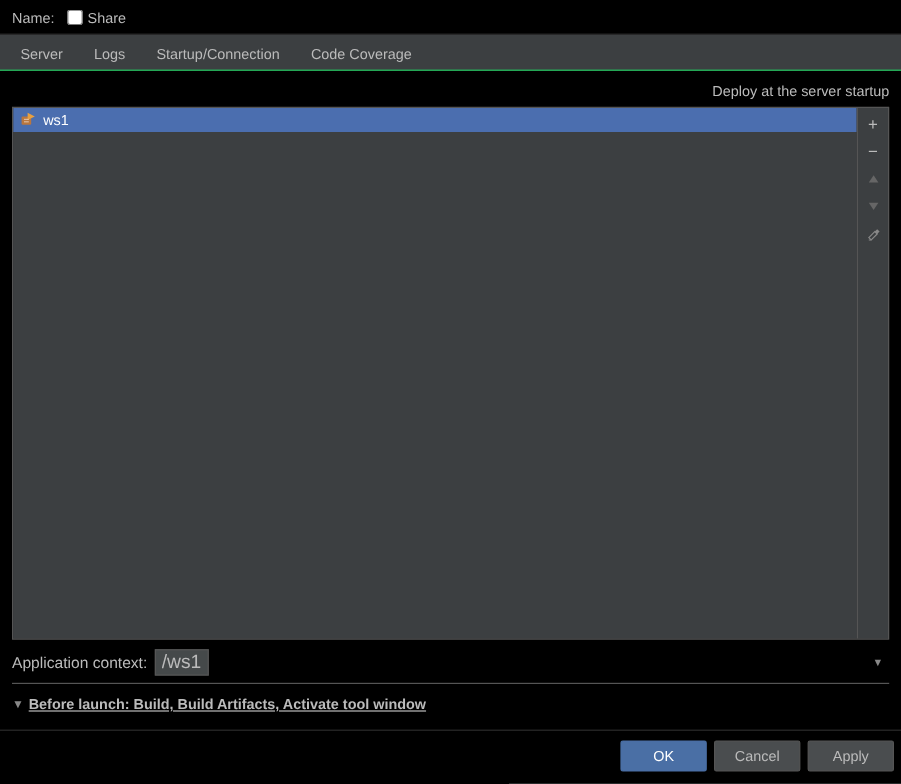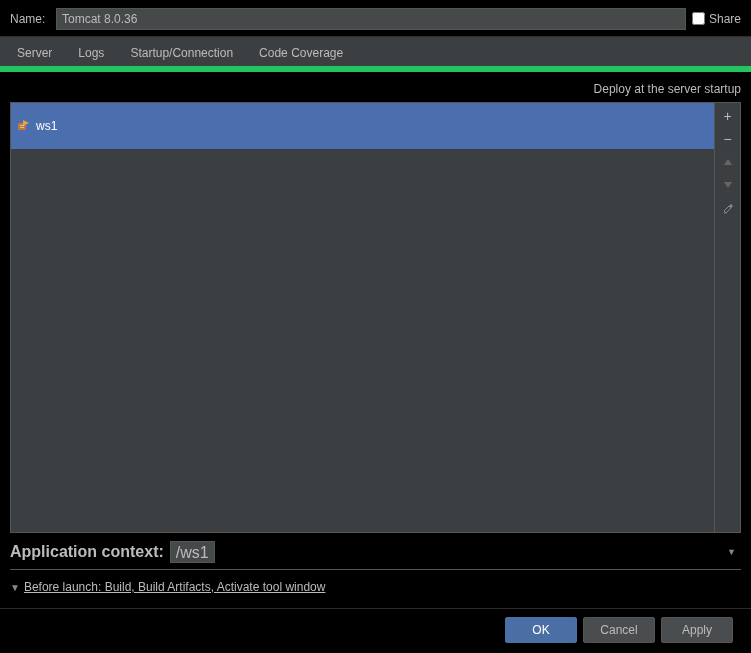--- a/index.html
+++ b/index.html
@@ -51,21 +51,21 @@
       white-space: nowrap;
     }
     .share-checkbox-area input[type="checkbox"] {
       accent-color: #4e9bd4;
     }
 
     
     .tabs {
       display: flex;
       background: #3c3f41;
-      border-bottom: 6px solid #22c55e;
+      border-bottom: 1px solid #22c55e;
       padding: 0 4px;
     }
     .tab {
       padding: 6px 12px;
       cursor: pointer;
       color: #bbbbbb;
       border: 1px solid transparent;
       border-bottom: none;
       margin-top: 2px;
       font-size: 12px;
@@ -108,21 +108,21 @@
       overflow-y: auto;
       background: #3c3f41;
     }
     .deploy-list::-webkit-scrollbar { width: 6px; }
     .deploy-list::-webkit-scrollbar-track { background: #3c3f41; }
     .deploy-list::-webkit-scrollbar-thumb { background: #555; }
 
     .deploy-item {
       display: flex;
       align-items: center;
-      padding: 16px 6px;
+      padding: 3px 6px;
       gap: 5px;
       cursor: pointer;
     }
     .deploy-item.selected {
       background: #4b6eaf;
       color: #ffffff;
     }
     .deploy-item-icon {
       width: 14px;
       height: 14px;
@@ -166,22 +166,21 @@
     
     .app-context-row {
       display: flex;
       align-items: center;
       padding: 8px 0 6px 0;
       gap: 6px;
     }
     .app-context-label {
       color: #bbbbbb;
       white-space: nowrap;
-      font-size: 16px;
-      font-weight: bold;
+      font-size: 13px;
     }
     .app-context-select {
       flex: 1;
       background: #45494a;
       border: 1px solid #555;
       color: #bbbbbb;
       padding: 2px 5px;
       height: 22px;
       font-size: 16px;
       appearance: none;
@@ -214,35 +213,36 @@
       color: #bbbbbb;
     }
     .expand-arrow {
       cursor: pointer;
       font-size: 10px;
       color: #888;
     }
     .before-launch-label {
       text-decoration: underline;
       cursor: pointer;
+      font-weight: bold;
     }
 
     
     .separator {
       height: 1px;
       background: #555;
       margin: 0 0 6px 0;
     }
 
     
     .footer {
       display: flex;
       justify-content: flex-end;
       align-items: flex-end;
-      padding: 8px 18px 10px 10px;
+      padding: 8px 6px 10px 10px;
       gap: 6px;
       border-top: 1px solid #2b2b2b;
     }
     .footer-btn {
       min-width: 72px;
       height: 26px;
       padding: 0 14px;
       font-size: 12px;
       cursor: pointer;
       border-radius: 2px;
@@ -260,21 +260,20 @@
       background: #4a4d4f;
     }
   </style>
 </head>
 <body>
 
 <div class="dialog">
 
   <div class="name-row">
     <span class="name-label">Name:</span>
-    <input class="name-input" type="text" value="Tomcat 8.0.36" style="">
     <div class="share-checkbox-area">
       <input type="checkbox" style="">
       <span>Share</span>
     </div>
   </div>
 
   <div class="tabs">
     <div class="tab">Server</div>
     <div class="tab">Logs</div>
     <div class="tab">Startup/Connection</div>

